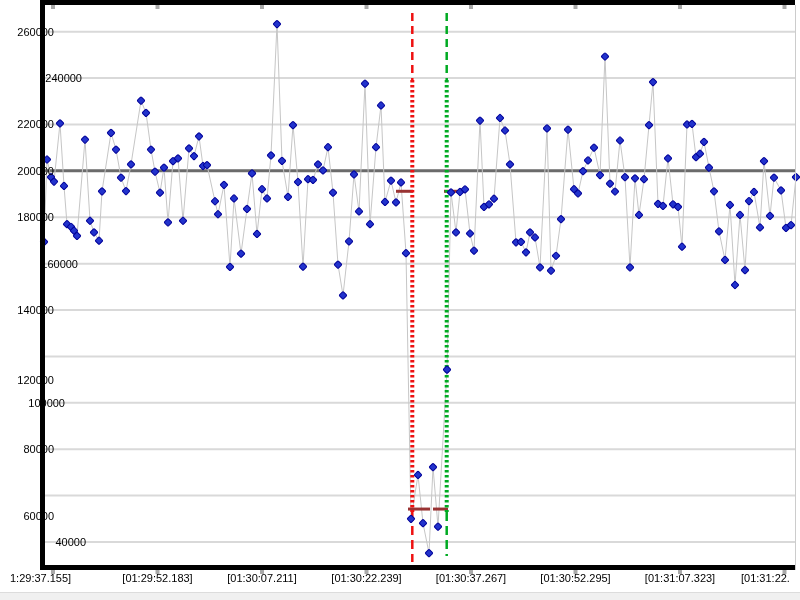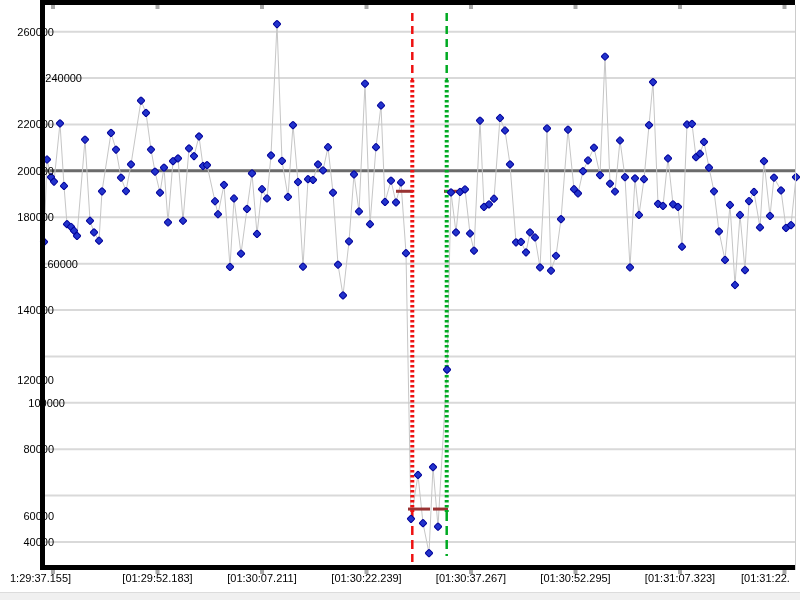--- a/index.html
+++ b/index.html
@@ -206,21 +206,21 @@
       <rect x="469" y="5" width="4" height="4" fill="#a9a9a9"></rect>
       <rect x="469" y="570" width="4" height="4" fill="#a9a9a9"></rect>
       <rect x="573.5" y="5" width="4" height="4" fill="#a9a9a9"></rect>
       <rect x="573.5" y="570" width="4" height="4" fill="#a9a9a9"></rect>
       <rect x="678" y="5" width="4" height="4" fill="#a9a9a9"></rect>
       <rect x="678" y="570" width="4" height="4" fill="#a9a9a9"></rect>
       <rect x="782.5" y="5" width="4" height="4" fill="#a9a9a9"></rect>
       <rect x="782.5" y="570" width="4" height="4" fill="#a9a9a9"></rect>
     </svg>
   <div id="ylabels">
-      <div class="ylab" style="top: 534.99px;">40000</div>
+      <div class="ylab" style="top: 534.99px; margin-left: 32px;">40000</div>
       <div class="ylab" style="top: 488.6px; margin-top: 20px;">60000</div>
       <div class="ylab" style="top: 442.21px;">80000</div>
       <div class="ylab" style="top: 395.82px; margin-left: 11px;">100000</div>
       <div class="ylab" style="top: 349.43px; margin-top: 24px;">120000</div>
       <div class="ylab" style="top: 303.04px;">140000</div>
       <div class="ylab" style="top: 256.65px; padding-left: 24px;">160000</div>
       <div class="ylab" style="top: 210.26px;">180000</div>
       <div class="ylab" style="top: 163.87px;">200000</div>
       <div class="ylab" style="top: 117.48px;">220000</div>
       <div class="ylab" style="top: 71.09px; padding-left: 28px;">240000</div>

